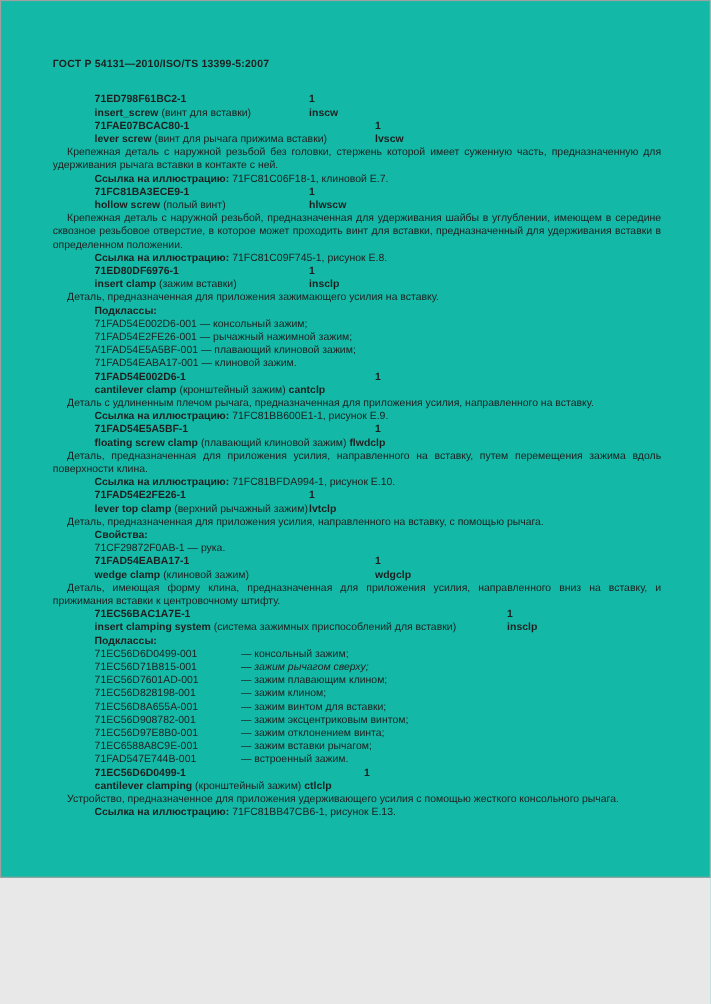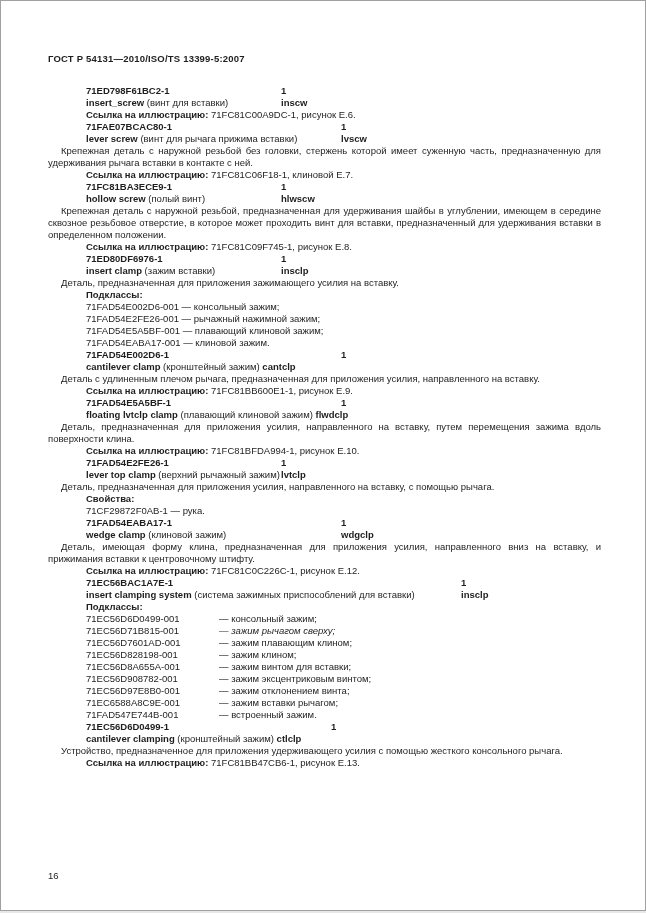--- a/index.html
+++ b/index.html
@@ -6,22 +6,22 @@
   html, body { background: #e8e8e8; }
   body {
     width: 646px; height: 913px;
     font-family: "Liberation Sans", sans-serif;
     font-size: 9.5px;
     line-height: 12px;
     color: #1e1e1e;
   }
   .page {
     position: relative;
-    width: 646px; height: 911px;
-    background: #ffffff;
+    width: 646px; height: 798px;
+    background: #14b8a6;
     border: 1px solid #a0a0a0;
     padding: 52px 46px 0 47px;
     overflow: hidden;
   }
   .doc-header {
     font-weight: bold;
     margin-bottom: 17px;
     letter-spacing: 0.2px;
   }
   .doc-body { width: 553px; margin-top: 20px; }
@@ -43,21 +43,20 @@
 </style>
 </head>
 <body>
 
 <div class="page">
   <div class="doc-header">ГОСТ Р 54131—2010/ISO/TS 13399-5:2007</div>
 
   <div class="doc-body">
       <div class="line"><span class="b">71ED798F61BC2-1</span><span class="b tab" style="left: 233px;">1</span></div>
       <div class="line"><span class="b">insert_screw</span><span> (винт для вставки)</span><span class="b tab" style="left: 233px;">inscw</span></div>
-      <div class="line"><span class="b">Ссылка на иллюстрацию:</span><span> 71FC81C00A9DC-1, рисунок Е.6.</span></div>
       <div class="line"><span class="b">71FAE07BCAC80-1</span><span class="b tab" style="left: 293px;">1</span></div>
       <div class="line"><span class="b">lever screw</span><span> (винт для рычага прижима вставки)</span><span class="b tab" style="left: 293px;">lvscw</span></div>
       <div class="para"><span>Крепежная деталь с наружной резьбой без головки, стержень которой имеет суженную часть, предназначенную для удерживания рычага вставки в контакте с ней.</span></div>
       <div class="line"><span class="b">Ссылка на иллюстрацию:</span><span> 71FC81C06F18-1, клиновой Е.7.</span></div>
       <div class="line"><span class="b">71FC81BA3ECE9-1</span><span class="b tab" style="left: 233px;">1</span></div>
       <div class="line"><span class="b">hollow screw</span><span> (полый винт)</span><span class="b tab" style="left: 233px;">hlwscw</span></div>
       <div class="para"><span>Крепежная деталь с наружной резьбой, предназначенная для удерживания шайбы в углублении, имеющем в середине сквозное резьбовое отверстие, в которое может проходить винт для вставки, предназначенный для удерживания вставки в определенном положении.</span></div>
       <div class="line"><span class="b">Ссылка на иллюстрацию:</span><span> 71FC81C09F745-1, рисунок Е.8.</span></div>
       <div class="line"><span class="b">71ED80DF6976-1</span><span class="b tab" style="left: 233px;">1</span></div>
       <div class="line"><span class="b">insert clamp</span><span> (зажим вставки)</span><span class="b tab" style="left: 233px;">insclp</span></div>
@@ -65,32 +64,31 @@
       <div class="line"><span class="b">Подклассы:</span></div>
       <div class="line"><span>71FAD54E002D6-001 — консольный зажим;</span></div>
       <div class="line"><span>71FAD54E2FE26-001 — рычажный нажимной зажим;</span></div>
       <div class="line"><span>71FAD54E5A5BF-001 — плавающий клиновой зажим;</span></div>
       <div class="line"><span>71FAD54EABA17-001 — клиновой зажим.</span></div>
       <div class="line"><span class="b">71FAD54E002D6-1</span><span class="b tab" style="left: 293px;">1</span></div>
       <div class="line"><span class="b">cantilever clamp</span><span> (кронштейный зажим) </span><span class="b">cantclp</span></div>
       <div class="para"><span>Деталь с удлиненным плечом рычага, предназначенная для приложения усилия, направленного на вставку.</span></div>
       <div class="line"><span class="b">Ссылка на иллюстрацию:</span><span> 71FC81BB600E1-1, рисунок Е.9.</span></div>
       <div class="line"><span class="b">71FAD54E5A5BF-1</span><span class="b tab" style="left: 293px;">1</span></div>
-      <div class="line"><span class="b">floating lvtclp clamp</span><span> (плавающий клиновой зажим) </span><span class="b">flwdclp</span></div>
+      <div class="line"><span class="b">floating screw clamp</span><span> (плавающий клиновой зажим) </span><span class="b">flwdclp</span></div>
       <div class="para"><span>Деталь, предназначенная для приложения усилия, направленного на вставку, путем перемещения зажима вдоль поверхности клина.</span></div>
       <div class="line"><span class="b">Ссылка на иллюстрацию:</span><span> 71FC81BFDA994-1, рисунок Е.10.</span></div>
       <div class="line"><span class="b">71FAD54E2FE26-1</span><span class="b tab" style="left: 233px;">1</span></div>
       <div class="line"><span class="b">lever top clamp</span><span> (верхний рычажный зажим)</span><span class="b tab" style="left: 233px;">lvtclp</span></div>
       <div class="para"><span>Деталь, предназначенная для приложения усилия, направленного на вставку, с помощью рычага.</span></div>
       <div class="line"><span class="b">Свойства:</span></div>
       <div class="line"><span>71CF29872F0AB-1 — рука.</span></div>
       <div class="line"><span class="b">71FAD54EABA17-1</span><span class="b tab" style="left: 293px;">1</span></div>
       <div class="line"><span class="b">wedge clamp</span><span> (клиновой зажим)</span><span class="b tab" style="left: 293px;">wdgclp</span></div>
       <div class="para"><span>Деталь, имеющая форму клина, предназначенная для приложения усилия, направленного вниз на вставку, и прижимания вставки к центровочному штифту.</span></div>
-      <div class="line"><span class="b">Ссылка на иллюстрацию:</span><span> 71FC81C0C226C-1, рисунок Е.12.</span></div>
       <div class="line"><span class="b">71EC56BAC1A7E-1</span><span class="b tab" style="left: 413px;">1</span></div>
       <div class="line"><span class="b">insert clamping system</span><span> (система зажимных приспособлений для вставки)</span><span class="b tab" style="left: 413px;">insclp</span></div>
       <div class="line"><span class="b">Подклассы:</span></div>
       <div class="line"><span>71EC56D6D0499-001</span><span class="tab" style="left: 171px;">— консольный зажим;</span></div>
       <div class="line"><span>71EC56D71B815-001</span><span class="tab" style="left: 171px; font-style: italic;">— зажим рычагом сверху;</span></div>
       <div class="line"><span>71EC56D7601AD-001</span><span class="tab" style="left: 171px;">— зажим плавающим клином;</span></div>
       <div class="line"><span>71EC56D828198-001</span><span class="tab" style="left: 171px;">— зажим клином;</span></div>
       <div class="line"><span>71EC56D8A655A-001</span><span class="tab" style="left: 171px;">— зажим винтом для вставки;</span></div>
       <div class="line"><span>71EC56D908782-001</span><span class="tab" style="left: 171px;">— зажим эксцентриковым винтом;</span></div>
       <div class="line"><span>71EC56D97E8B0-001</span><span class="tab" style="left: 171px;">— зажим отклонением винта;</span></div>

